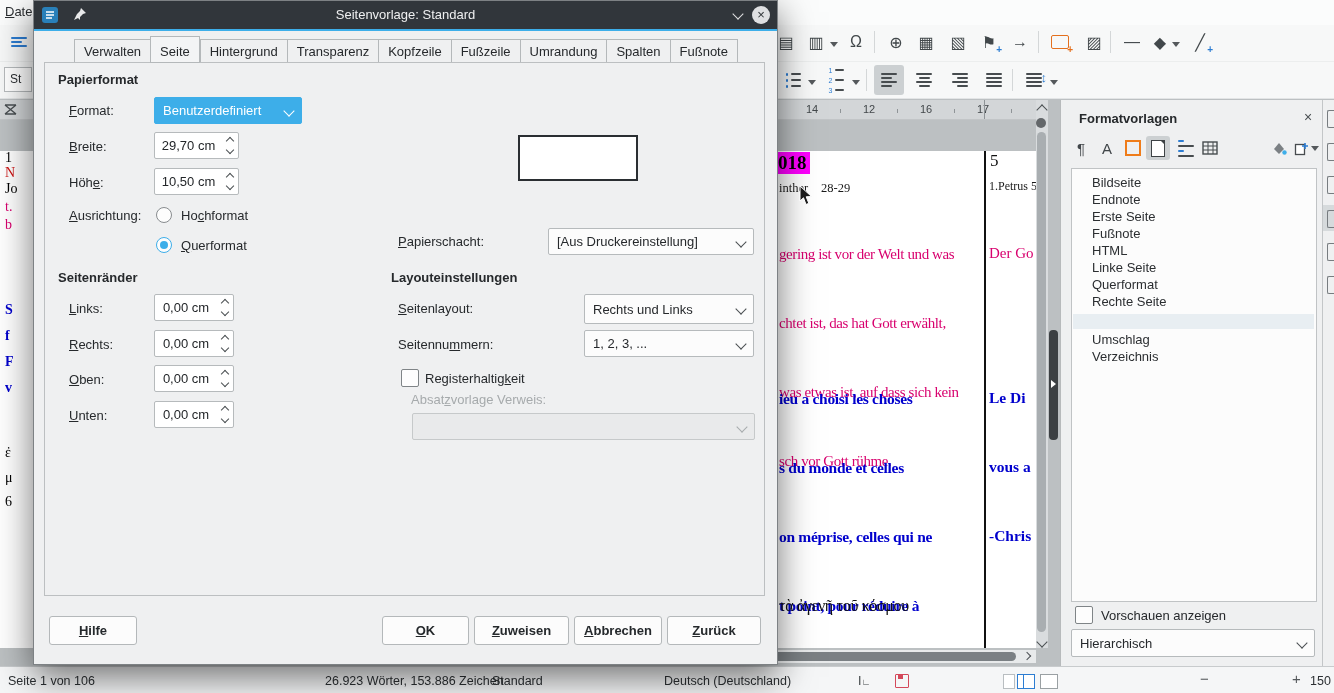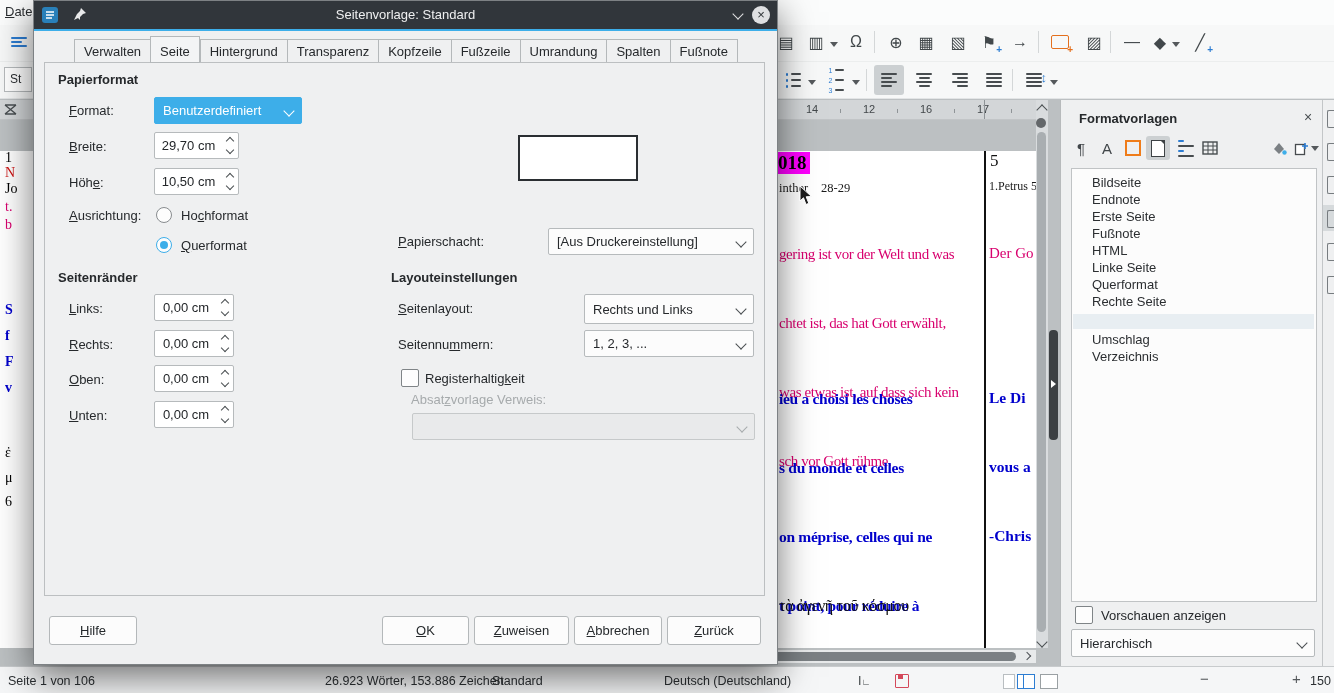--- a/index.html
+++ b/index.html
@@ -89,21 +89,21 @@
   .lbl{position:absolute;font-size:13px;color:#26292c;}
   .lbl.dis{color:#a6aaac;}
   .sect{position:absolute;font-size:13px;font-weight:bold;color:#26292c;}
   .spin{position:absolute;height:27px;background:#fff;border:1px solid #b6babc;border-radius:2px;display:flex;align-items:center;box-sizing:border-box;}
   .spin .val{flex:1;text-align:center;font-size:13px;color:#232629;}
   .spin .arrows{width:16px;height:100%;display:flex;flex-direction:column;align-items:center;justify-content:center;gap:3px;}
   .radio{position:absolute;width:16px;height:16px;border:1px solid #888c8f;border-radius:50%;background:#fdfdfd;box-sizing:border-box;}
   .radio.on{border-color:#3daee9;}
   .radio.on::after{content:"";position:absolute;left:3px;top:3px;width:8px;height:8px;background:#3daee9;border-radius:50%;}
   .preview{position:absolute;left:484px;top:134px;width:116px;height:42px;background:#fff;border:2px solid #2a2e32;}
-  .btn{position:absolute;height:29px;background:#fcfcfc;border:1px solid #b4b8ba;border-radius:3px;font-size:13px;color:#25292c;display:flex;align-items:center;justify-content:center;box-sizing:border-box;}
+  .btn{position:absolute;height:29px;background:#fcfcfc;border:1px solid #b4b8ba;border-radius:3px;font-size:13px;color:#25292c;display:flex;align-items:center;justify-content:center;box-sizing:border-box;font-weight:bold;}
   .cursor{position:absolute;z-index:60;}
   u{text-decoration:underline;}
 </style>
 </head>
 <body>
 
 <div class="screen">
 
   <div class="menubar">
     <span class="menu-item"><u>D</u>atei</span>

